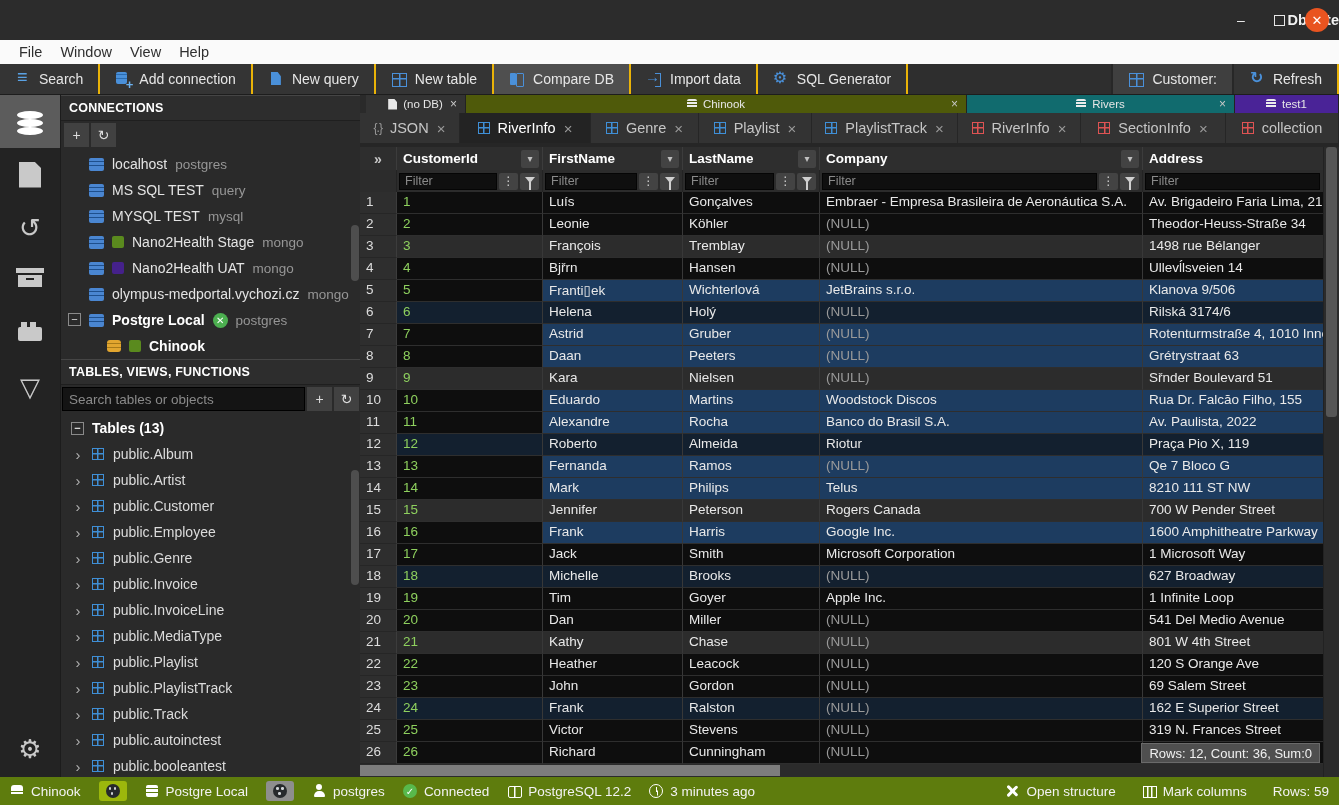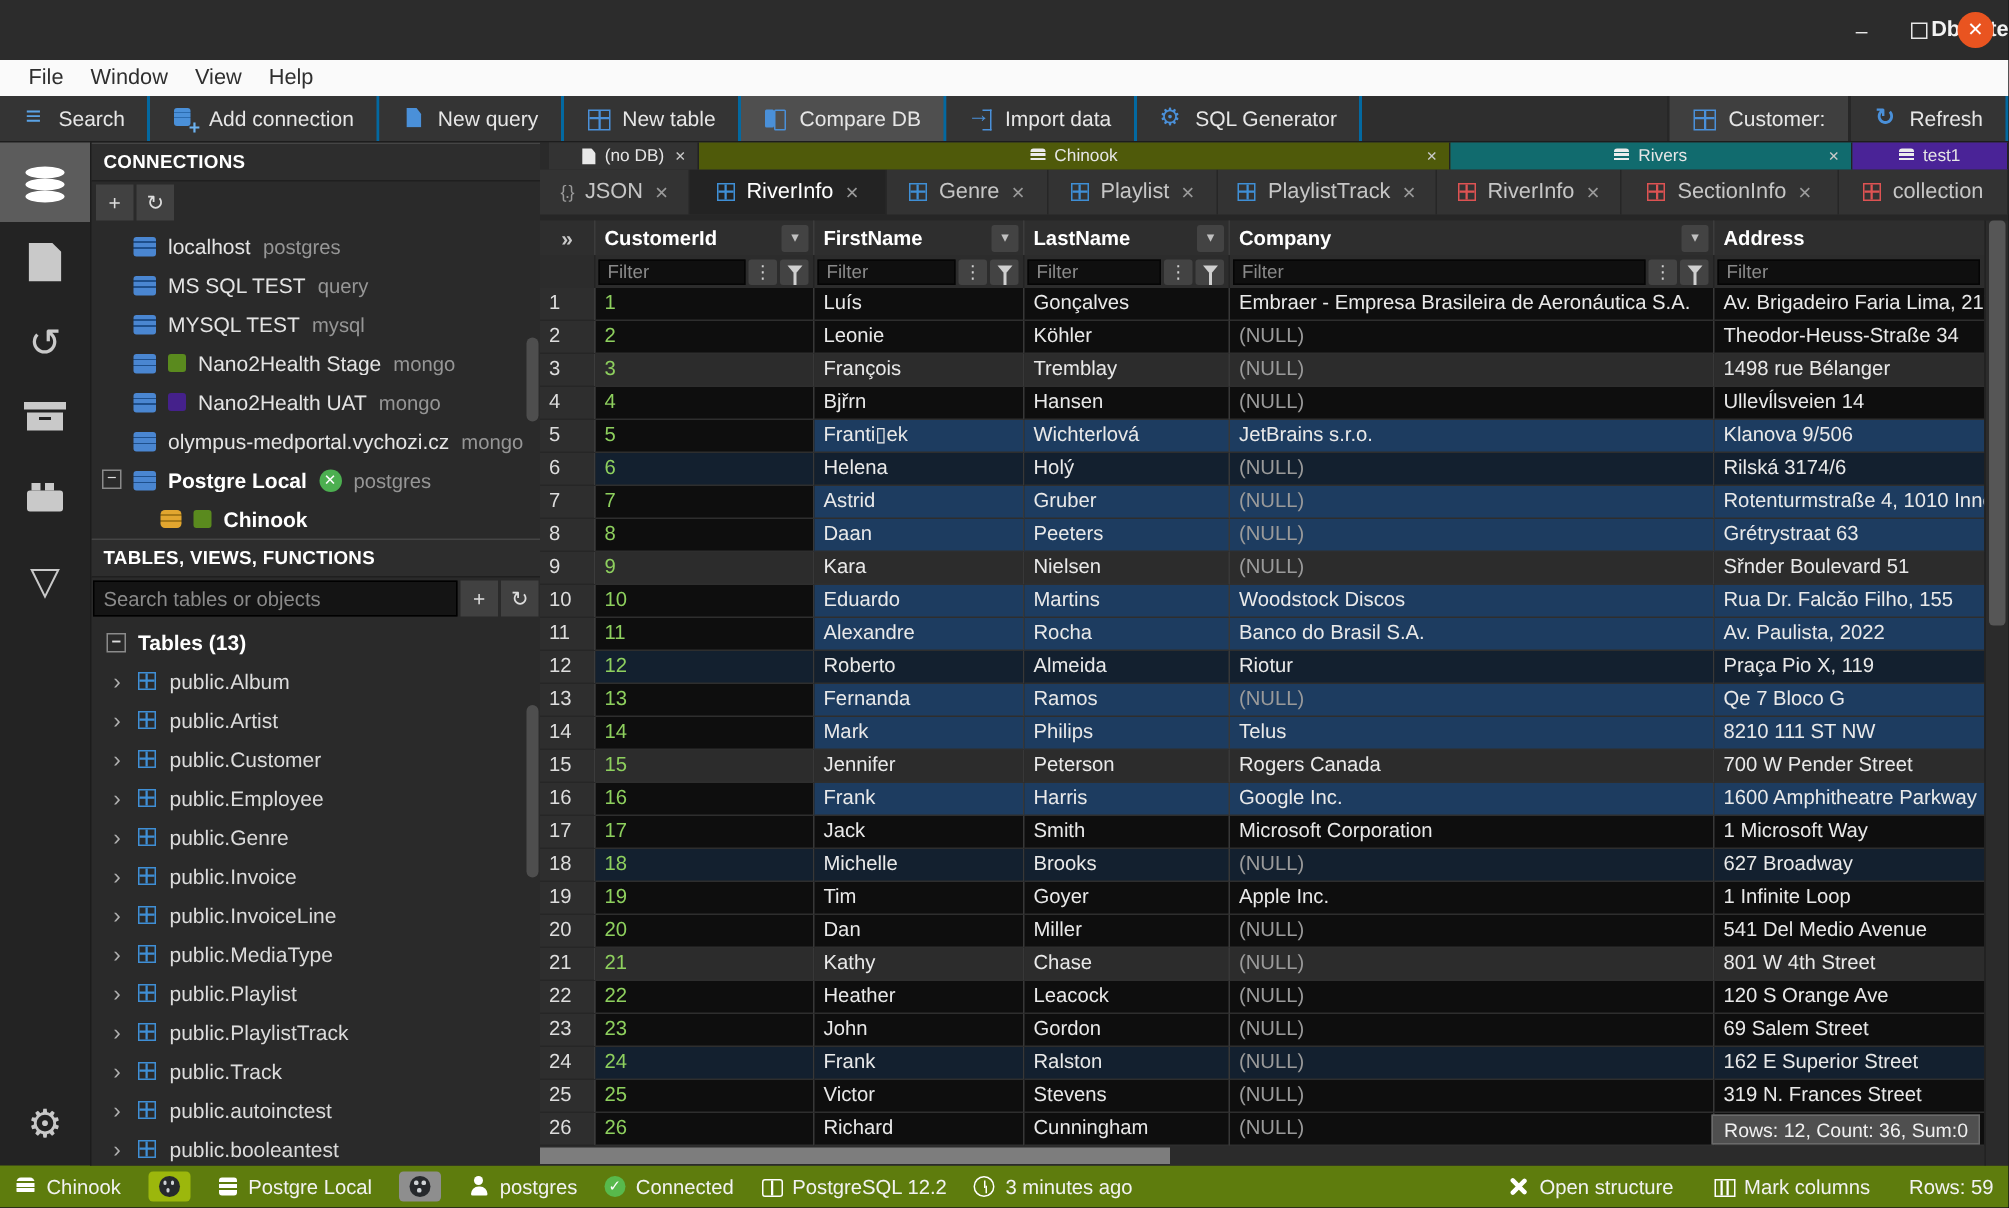--- a/index.html
+++ b/index.html
@@ -14,21 +14,21 @@
   .wbtn{width:24px;height:24px;display:flex;align-items:center;justify-content:center;color:#e8e8e8;font-size:14px}
   .wbtn.max i{width:11px;height:11px;border:1.5px solid #e8e8e8;display:block}
   .wbtn.close{background:#E95420;border-radius:50%;color:#fff;font-size:13px;font-weight:bold}
 
   
   .menubar{height:24px;background:#fafafa;display:flex;align-items:center;padding-left:10px;flex:none}
   .menu-item{color:#2f2f2f;font-size:14.5px;padding:0 9px}
 
   
   .toolbar{height:31px;background:#2e2e2e;display:flex;align-items:stretch;flex:none;border-bottom:1px solid #1d1d1d}
-  .tb-btn{display:flex;align-items:center;gap:8px;padding:0 15px;background:#343434;border-right:2px solid #0369a1;color:#e6e6e6;font-size:14px;white-space:nowrap}
+  .tb-btn{display:flex;align-items:center;gap:8px;padding:0 15px;background:#343434;border-right:2px solid #eab308;color:#e6e6e6;font-size:14px;white-space:nowrap}
   .tb-btn.active{background:#4f4f4f}
   .tb-right{margin-left:auto;display:flex}
   .tb-btn.ctx{background:#3f3f3f;border-left:2px solid #272727;border-right:2px solid #272727}
   .ticon{width:16px;height:16px;position:relative;display:inline-block;flex:none}
   .t-search .ticon::before{content:"≡";color:#5aa2e4;font-size:18px;font-weight:bold;position:absolute;top:-4px;left:2px}
   .t-addconn .ticon::before{content:"";position:absolute;left:1px;top:1px;width:11px;height:12px;border-radius:2px;
     background:linear-gradient(#4a90d9 0 2.5px,#2b6cb0 2.5px 3.5px,#4a90d9 3.5px 6px,#2b6cb0 6px 7px,#4a90d9 7px 12px)}
   .t-addconn .ticon::after{content:"+";position:absolute;right:-2px;bottom:-5px;color:#6cb2f0;font-weight:bold;font-size:13px}
   .t-newquery .ticon::before{content:"";position:absolute;left:3px;top:1px;width:10px;height:13px;background:#4a90d9;
     clip-path:polygon(0 0,68% 0,100% 32%,100% 100%,0 100%)}

